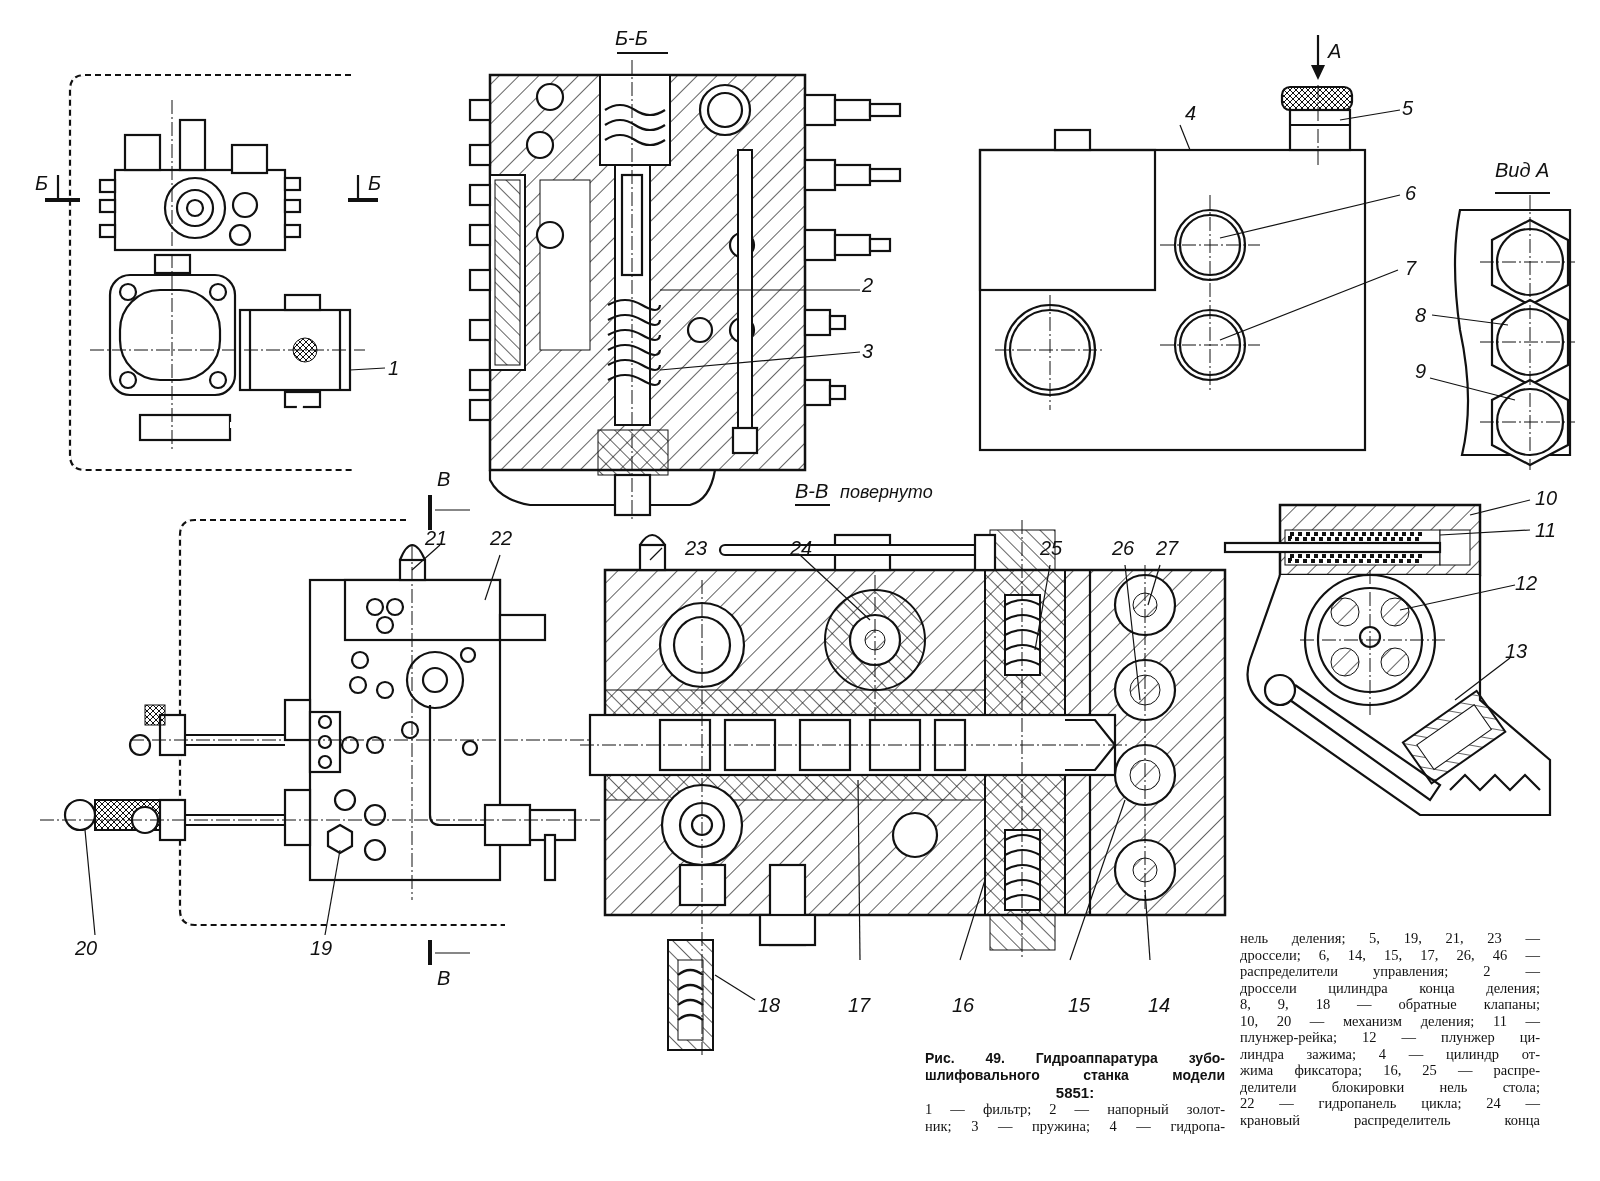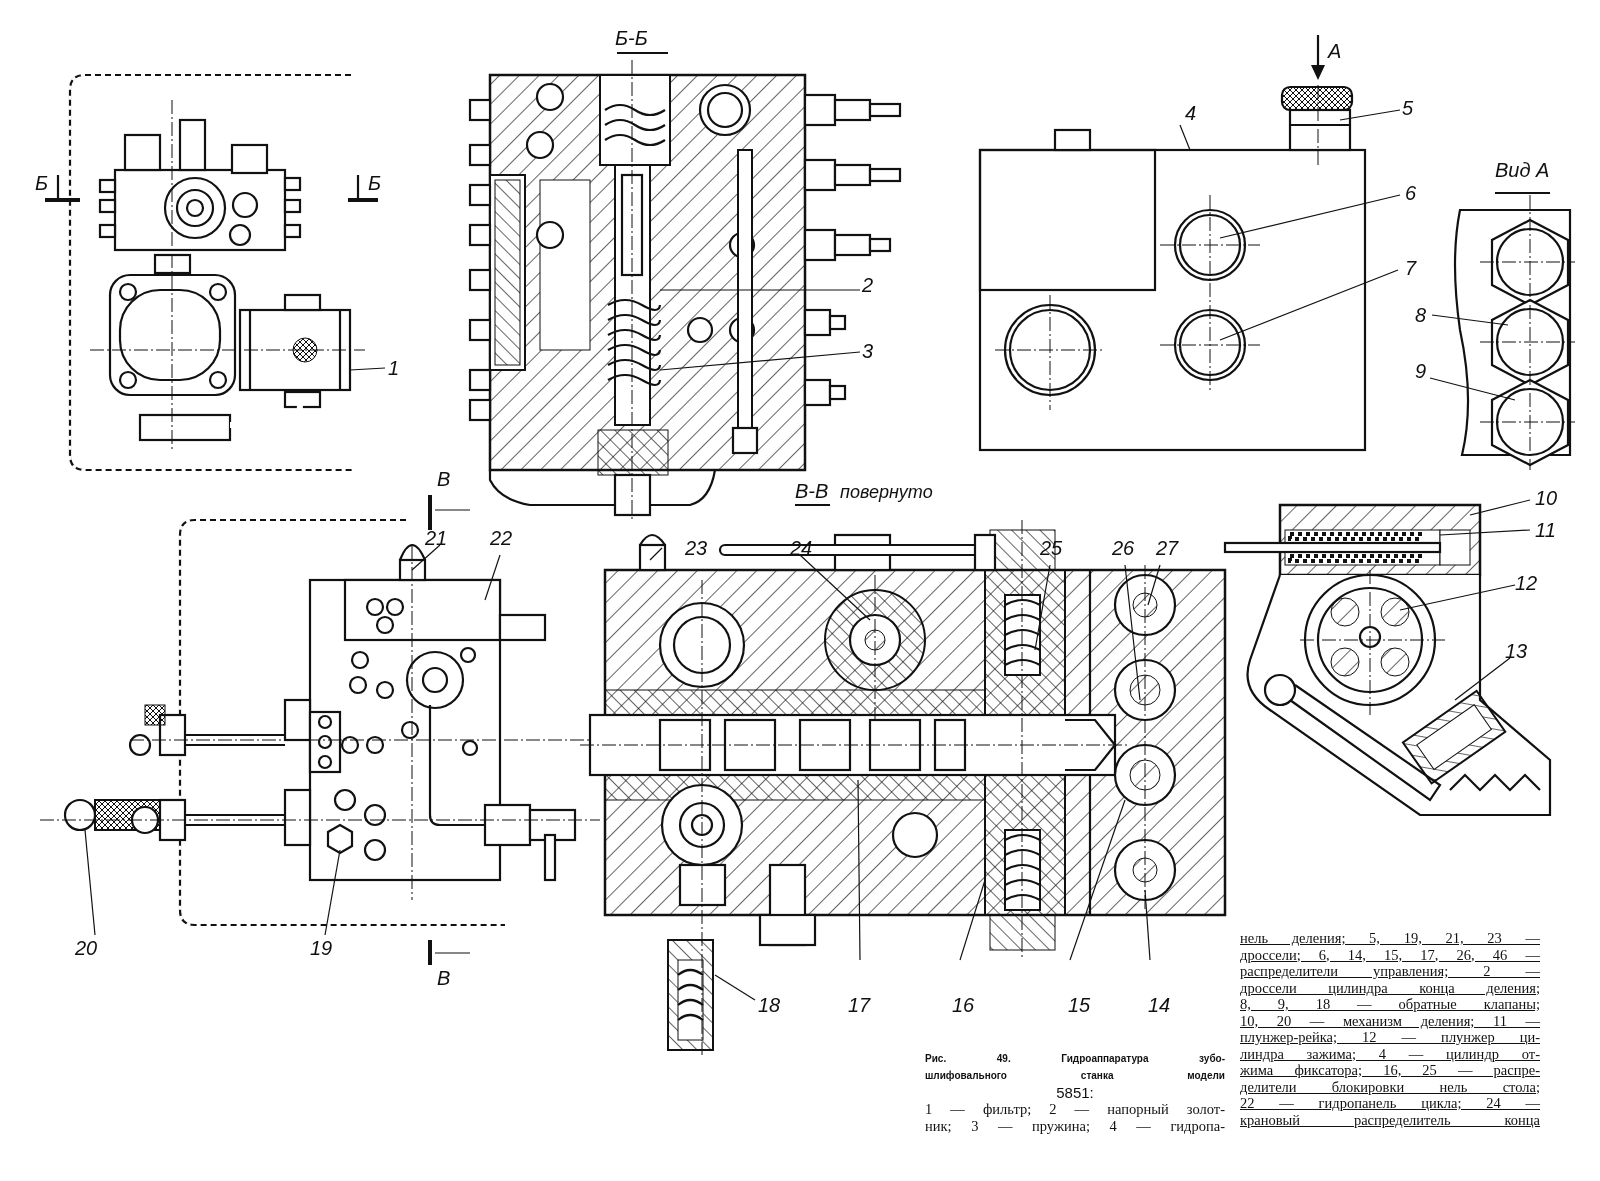--- a/index.html
+++ b/index.html
@@ -5,24 +5,24 @@
   html, body { margin:0; padding:0; background:#fff; }
   body { width:1600px; height:1181px; position:relative; overflow:hidden; font-family:"Liberation Serif", serif; color:#111; }
   svg.drawing { position:absolute; left:0; top:0; width:1600px; height:1181px; }
   .ln { stroke:#111; stroke-width:2.2; fill:none; }
   .thin { stroke:#111; stroke-width:1.2; fill:none; }
   .fillw { stroke:#111; stroke-width:2.2; fill:#fff; }
   .axis { stroke:#111; stroke-width:1; stroke-dasharray:14 3 2 3; fill:none; }
   .lbl { font-family:"Liberation Sans", sans-serif; font-style:italic; font-size:20px; fill:#111; }
   .lblsm { font-family:"Liberation Sans", sans-serif; font-style:italic; font-size:18px; fill:#111; }
   .caption { position:absolute; left:925px; top:1050px; width:300px; font-size:14.5px; line-height:17px; }
-  .caption .title { font-family:"Liberation Sans", sans-serif; font-weight:bold; font-size:10px; text-align:justify; text-align-last:justify; }
-  .caption .title-last { font-family:"Liberation Sans", sans-serif; font-weight:normal; font-size:15px; text-align:center; }
+  .caption .title { font-family:"Liberation Sans", sans-serif; font-weight:bold; font-size:14px; text-align:justify; text-align-last:justify; }
+  .caption .title-last { font-family:"Liberation Sans", sans-serif; font-weight:bold; font-size:15px; text-align:center; }
   .legend-line { text-align:justify; text-align-last:justify; white-space:nowrap; }
-  .legend-col2 { position:absolute; left:1240px; top:930px; width:300px; font-size:14.5px; line-height:16.5px;text-decoration:underline; }
+  .legend-col2 { position:absolute; left:1240px; top:930px; width:300px; font-size:14.5px; line-height:16.5px; }
 </style>
 </head>
 <body>
 
 <svg class="drawing" viewBox="0 0 1600 1181" xmlns="http://www.w3.org/2000/svg">
   <defs>
     <pattern id="hatch" patternUnits="userSpaceOnUse" width="14" height="14" patternTransform="rotate(45)">
       <line x1="0" y1="0" x2="0" y2="14" stroke="#111" stroke-width="1.3"></line>
     </pattern>
     <pattern id="hatch2" patternUnits="userSpaceOnUse" width="10" height="10" patternTransform="rotate(-45)">

